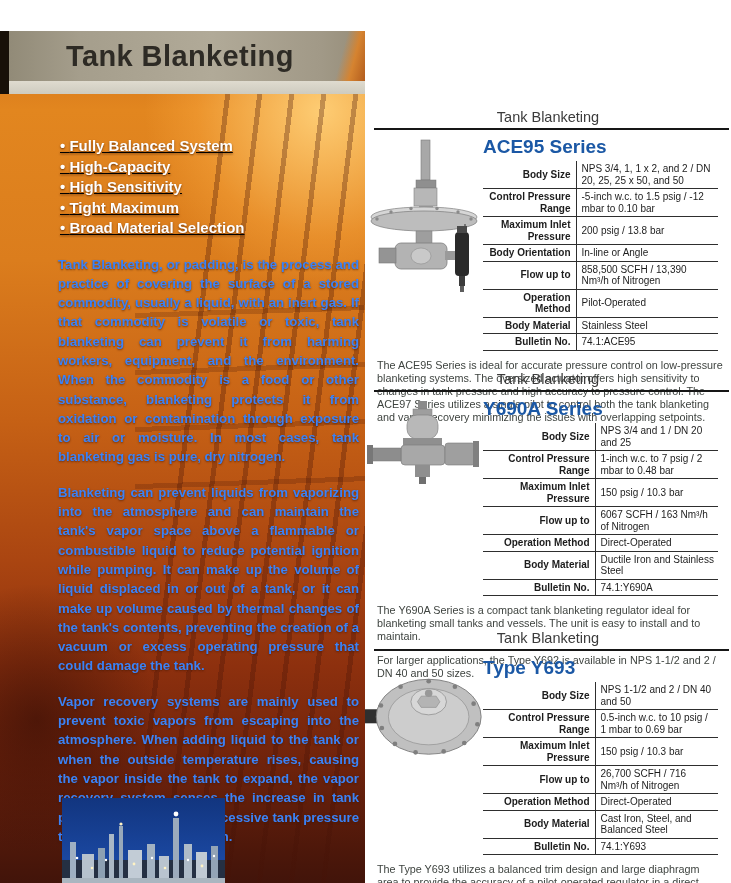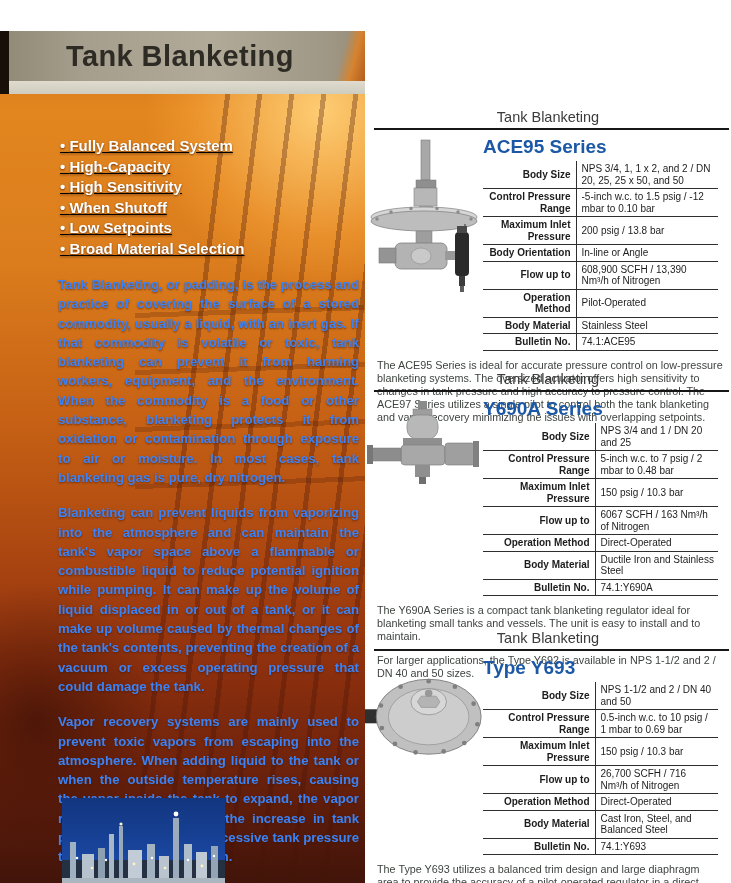--- a/index.html
+++ b/index.html
@@ -86,22 +86,21 @@
     </div>
     <div class="stripe"></div>
     <div class="edge-dark"></div>
 
     <div class="left-content">
       <ul class="features">
 
       <li><span>Fully Balanced System</span></li>
           <li><span>High-Capacity</span></li>
           <li><span>High Sensitivity</span></li>
-          <li><span>When Shutoff</span></li>
-          <li><span>Low Setpoints</span></li>
+          <li><span>Tight Maximum</span></li>
           <li><span>Broad Material Selection</span></li>
         </ul>
       <div>
 
       <p class="lp">Tank Blanketing, or padding, is the process and practice of covering the surface of a stored commodity, usually a liquid, with an inert gas.  If that commodity is volatile or toxic, tank blanketing can prevent it from harming workers, equipment, and the environment.  When the commodity is a food or other substance, blanketing protects it from oxidation or contamination through exposure to air or moisture.  In most cases, tank blanketing gas is pure, dry nitrogen.</p>
           <p class="lp">Blanketing can prevent liquids from vaporizing into the atmosphere and can maintain the tank's vapor space above a flammable or combustible liquid to reduce potential ignition while pumping.  It can make up the volume of liquid displaced in or out of a tank, or it can make up volume caused by thermal changes of the tank's contents, preventing the creation of a vacuum or excess operating pressure that could damage the tank.</p>
           <p class="lp">Vapor recovery systems are mainly used to prevent toxic vapors from escaping into the atmosphere. When adding liquid to the tank or when the outside temperature rises, causing the vapor inside the tank to expand, the vapor recovery system senses the increase in tank pressure and vents the excessive tank pressure to a vapor recovery system.</p>
         </div>
     </div>
 
@@ -195,21 +194,21 @@
               <tr>
               <td class="lbl">Maximum Inlet Pressure</td>
               <td class="val">200 psig / 13.8 bar</td>
             </tr>
               <tr>
               <td class="lbl">Body Orientation</td>
               <td class="val">In-line or Angle</td>
             </tr>
               <tr>
               <td class="lbl">Flow up to</td>
-              <td class="val">608,900 SCFH / 13,390 Nm³/h of Nitrogen</td>
+              <td class="val">858,500 SCFH / 13,390 Nm³/h of Nitrogen</td>
             </tr>
               <tr>
               <td class="lbl">Operation Method</td>
               <td class="val">Pilot-Operated</td>
             </tr>
               <tr>
               <td class="lbl">Body Material</td>
               <td class="val">Stainless Steel</td>
             </tr>
               <tr>
@@ -249,21 +248,21 @@
         <h3 class="prod-title">Y690A Series</h3>
         <table class="spec-table">
           <tbody>
 
           <tr>
               <td class="lbl">Body Size</td>
               <td class="val">NPS 3/4 and 1 / DN 20 and 25</td>
             </tr>
               <tr>
               <td class="lbl">Control Pressure Range</td>
-              <td class="val">5-inch w.c. to 7 psig / 2 mbar to 0.48 bar</td>
+              <td class="val">1-inch w.c. to 7 psig / 2 mbar to 0.48 bar</td>
             </tr>
               <tr>
               <td class="lbl">Maximum Inlet Pressure</td>
               <td class="val">150 psig / 10.3 bar</td>
             </tr>
               <tr>
               <td class="lbl">Flow up to</td>
               <td class="val">6067 SCFH / 163 Nm³/h of Nitrogen</td>
             </tr>
               <tr>

